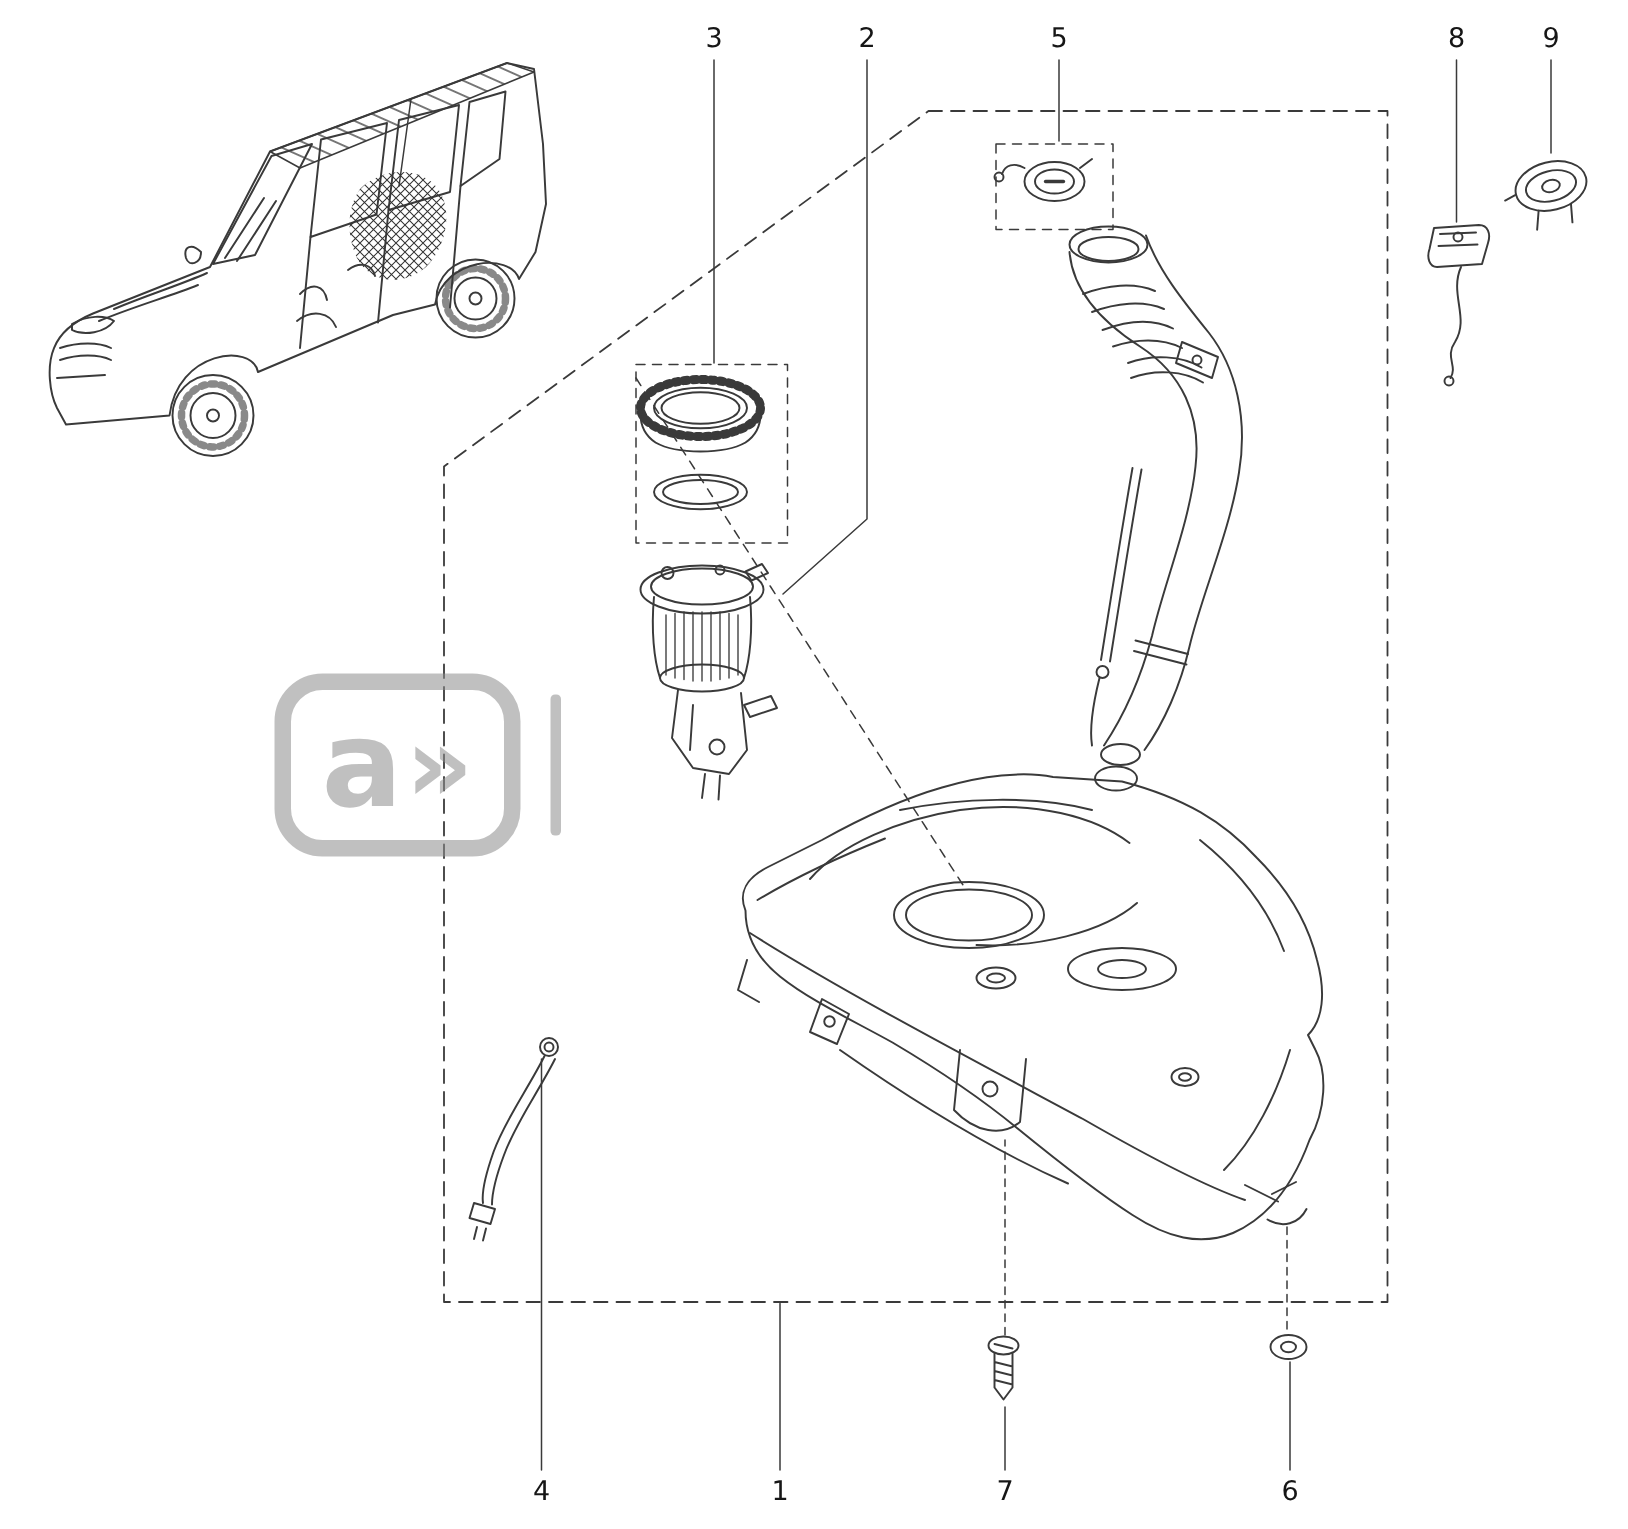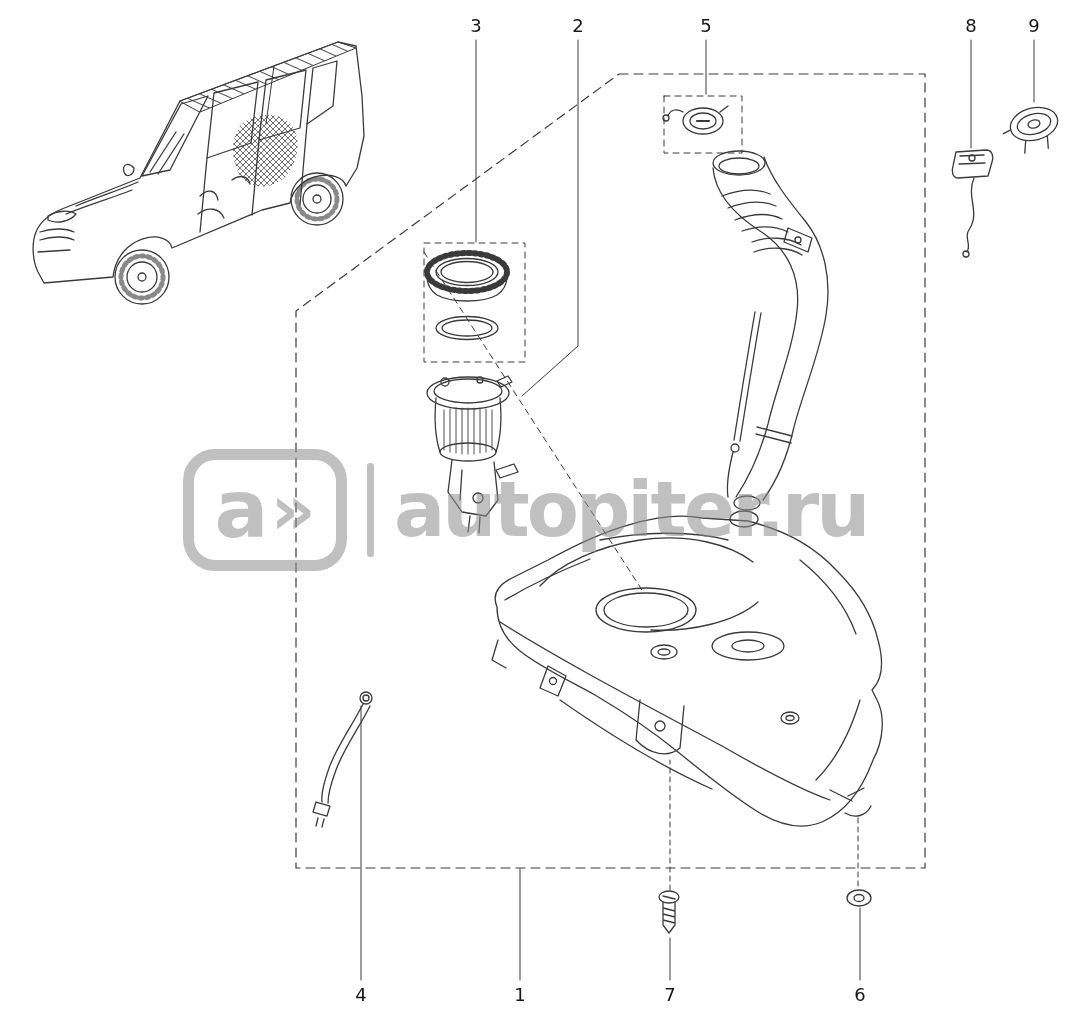--- a/index.html
+++ b/index.html
@@ -182,21 +182,20 @@
 
     </g>
   </svg>
 
   <div class="watermark">
     <div class="wm-logo">
       <span>a</span>
       <span class="chev">»</span>
     </div>
     <div class="wm-sep"></div>
-    <div class="wm-text">autopiter.ru</div>
   </div>
 
   <div class="callout" style="left:476px;top:17px;">3</div>
   <div class="callout" style="left:578px;top:17px;">2</div>
   <div class="callout" style="left:706px;top:17px;">5</div>
   <div class="callout" style="left:971px;top:17px;">8</div>
   <div class="callout" style="left:1034px;top:17px;">9</div>
 
   <div class="callout" style="left:361px;top:986px;">4</div>
   <div class="callout" style="left:520px;top:986px;">1</div>

